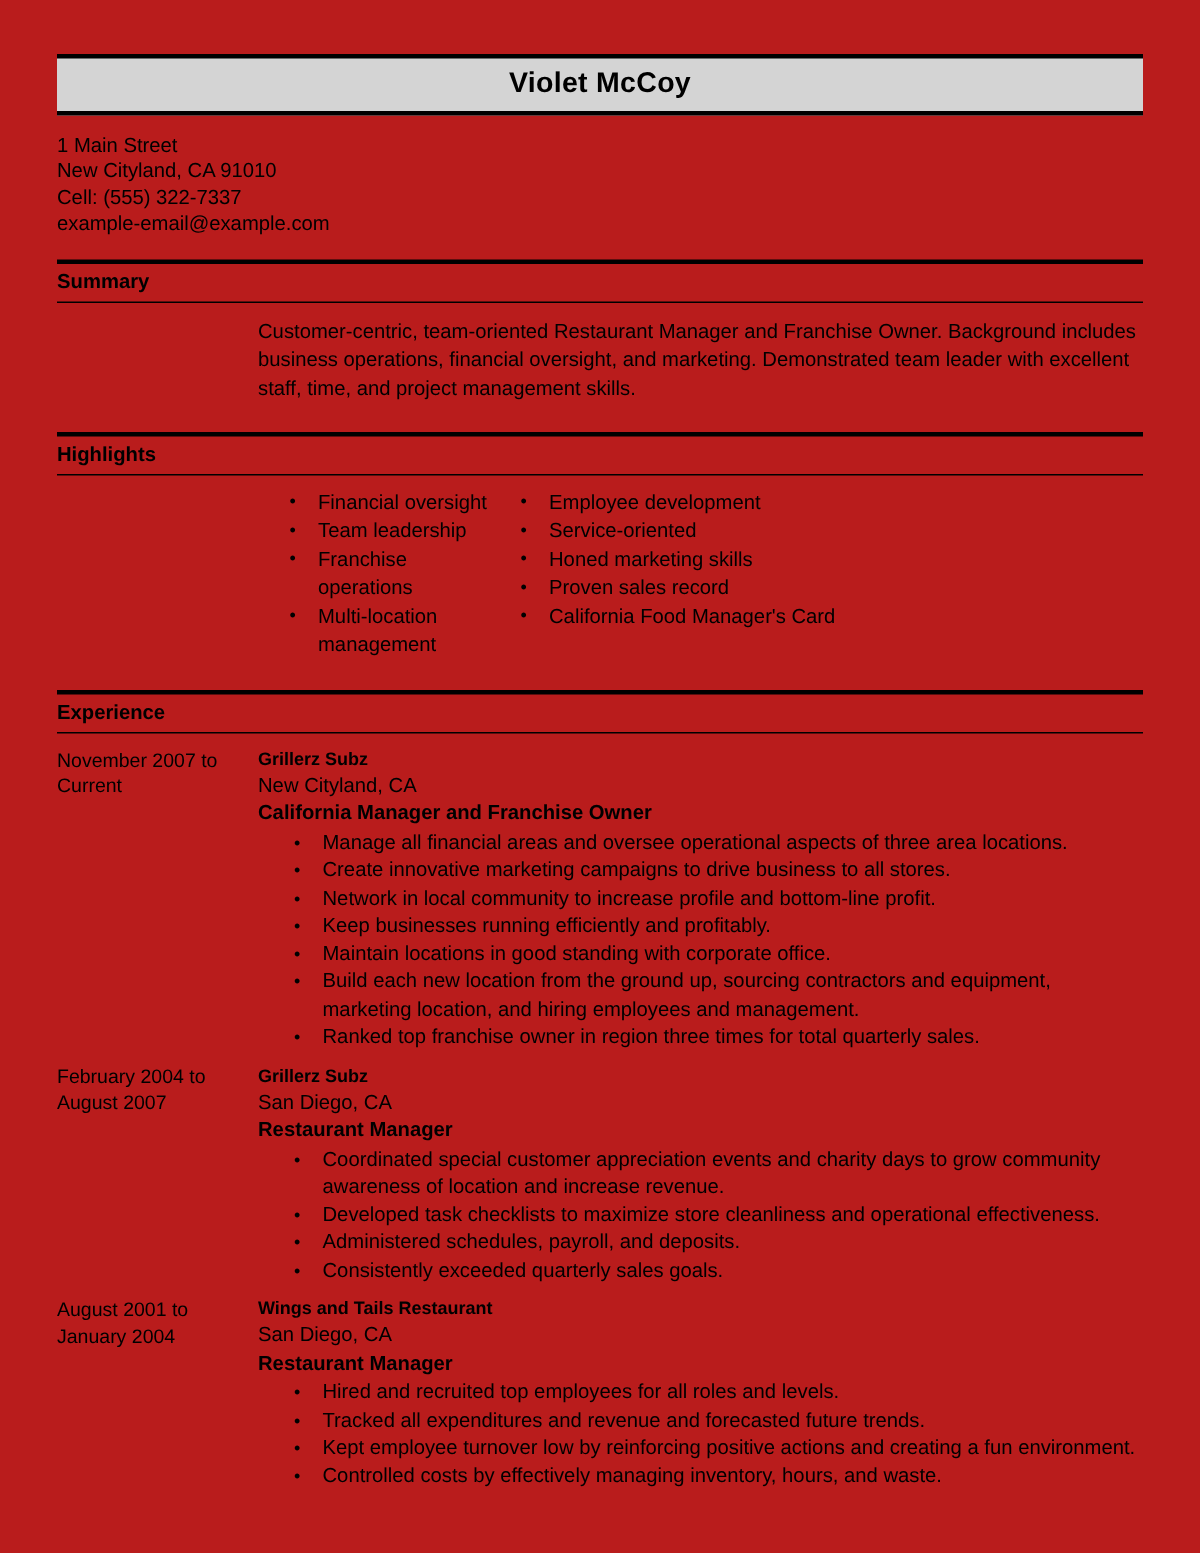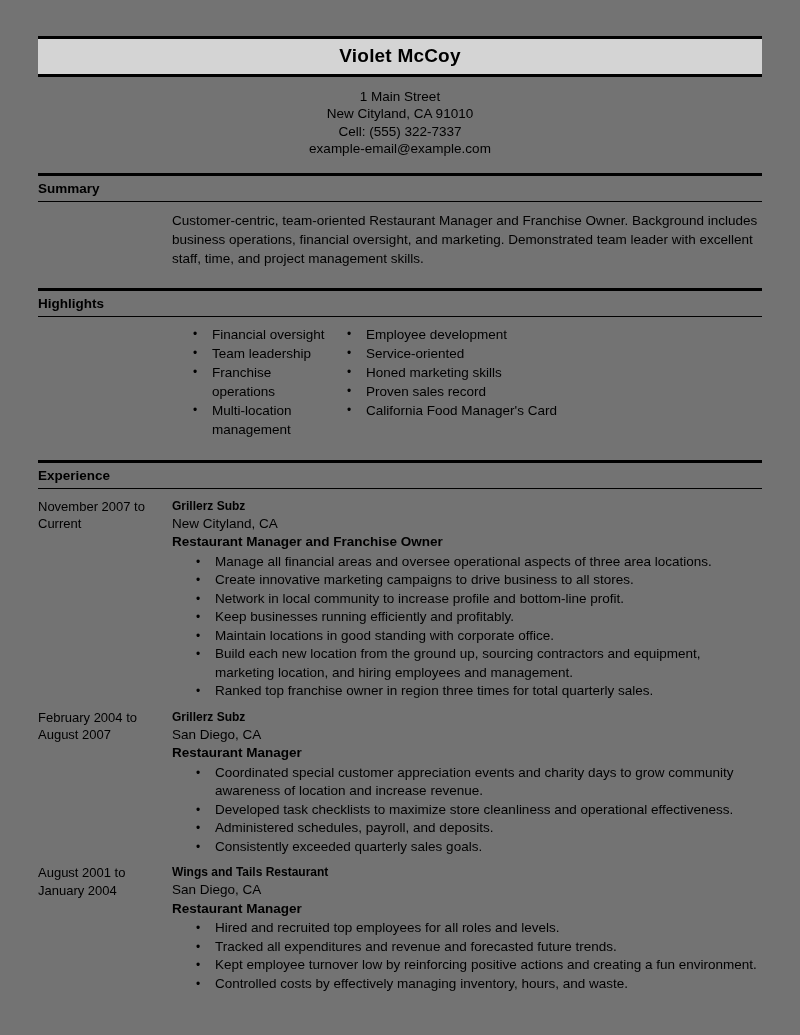--- a/index.html
+++ b/index.html
@@ -12,21 +12,21 @@
     width: 800px;
     height: 1035px;
     font-family: "Liberation Sans", sans-serif;
     color: #000000;
     -webkit-font-smoothing: antialiased;
   }
   .page {
     position: relative;
     width: 800px;
     height: 1035px;
-    background: #737373;
+    background: #b91c1c;
     box-sizing: border-box;
     padding: 0;
     overflow: hidden;
   }
   .sheet {
     position: absolute;
     left: 38px;
     top: 36px;
     width: 724px;
   }
@@ -41,21 +41,21 @@
   }
   .name-band .name {
     font-size: 19px;
     font-weight: bold;
     letter-spacing: 0.2px;
     line-height: 1.15;
   }
 
   
   .contact {
-    text-align: center;
+    text-align: left;
     padding-top: 11px;
     padding-bottom: 4px;
   }
   .contact div {
     font-size: 13.5px;
     line-height: 17.5px;
   }
 
   
   .section-head {
@@ -201,21 +201,21 @@
     <div class="section-head">
       <span class="label">Experience</span>
     </div>
     <div class="exp-list">
 
       <div class="job">
         <div class="dates">November 2007 to Current</div>
         <div class="details">
           <div class="company">Grillerz Subz</div>
           <div class="location">New Cityland, CA</div>
-          <div class="title">Restaurant Manager and Franchise Owner</div>
+          <div class="title">California Manager and Franchise Owner</div>
           <ul class="bullets">
             <li>Manage all financial areas and oversee operational aspects of three area locations.</li>
             <li>Create innovative marketing campaigns to drive business to all stores.</li>
             <li>Network in local community to increase profile and bottom-line profit.</li>
             <li>Keep businesses running efficiently and profitably.</li>
             <li>Maintain locations in good standing with corporate office.</li>
             <li>Build each new location from the ground up, sourcing contractors and equipment, marketing location, and hiring employees and management.</li>
             <li>Ranked top franchise owner in region three times for total quarterly sales.</li>
           </ul>
         </div>

